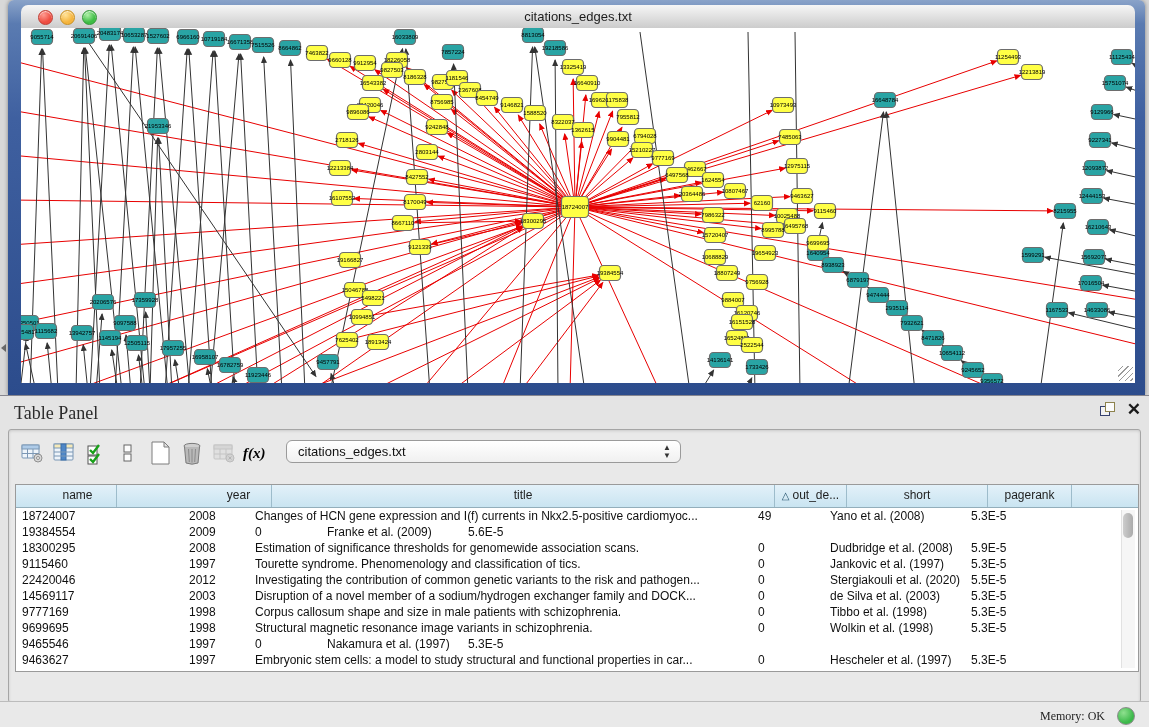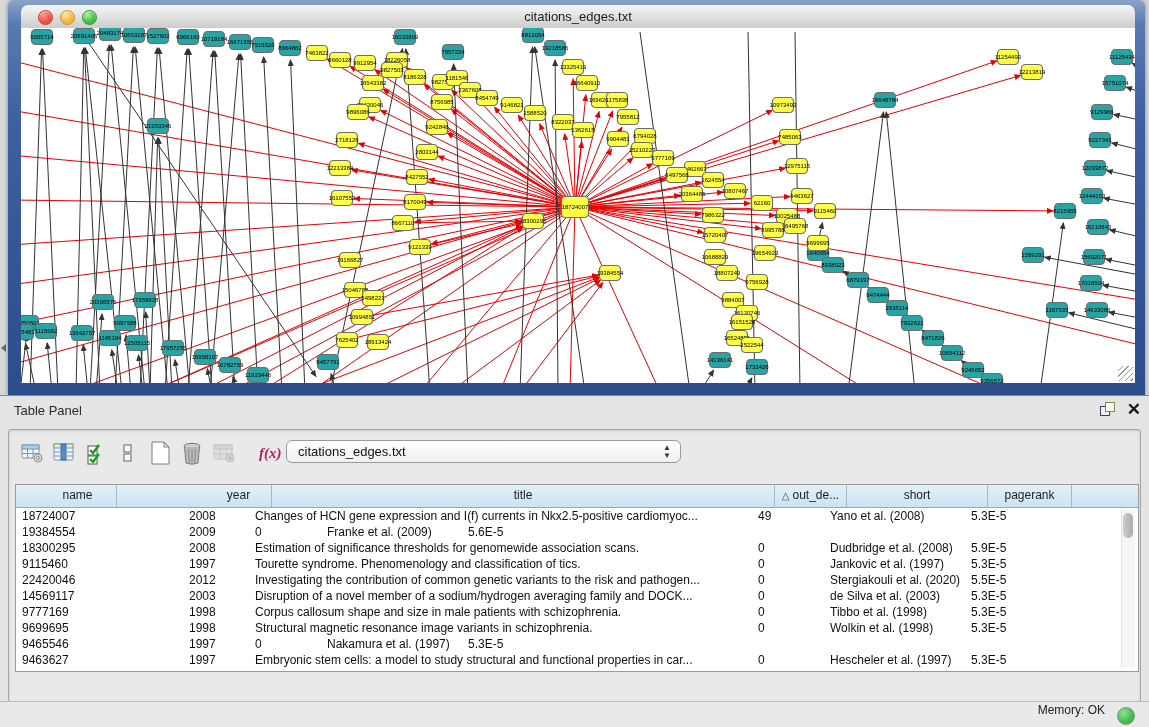--- a/index.html
+++ b/index.html
@@ -20,33 +20,33 @@
   .light.yellow{background:radial-gradient(circle at 35% 30%,#ffe39a,#f5b43c 60%);border:1px solid #c98f1e;}
   .light.green{background:radial-gradient(circle at 35% 30%,#b0f0a8,#3dbd44 60%);border:1px solid #2e9433;}
   .graph-canvas{position:absolute;left:13px;top:28px;width:1114px;height:355px;background:#ffffff;}
   .resize-grip{position:absolute;right:2px;bottom:2px;width:15px;height:15px;
     background:repeating-linear-gradient(135deg,transparent 0 3px,#9a9a9a 3px 4px);}
   .edge-tab-arrow{position:absolute;left:1px;top:344px;width:0;height:0;
     border-top:4px solid transparent;border-bottom:4px solid transparent;border-right:5px solid #6b6b6b;}
 
   
   .table-panel{position:absolute;left:0;top:395px;width:1149px;height:332px;background:#e4e4e4;border-top:1px solid #86868f;}
-  .tp-title{position:absolute;left:14px;top:7px;font-size:13px;color:#2b2b2b;}
+  .tp-title{position:absolute;left:14px;top:7px;font-size:18px;color:#2b2b2b;font-family:Liberation Serif, serif;}
   .tp-float{position:absolute;right:34px;top:5px;width:16px;height:16px;cursor:pointer;}
   .tp-float .sq1{position:absolute;left:1px;top:5px;width:8px;height:8px;border:1.5px solid #35416e;background:#f2f2f2;}
   .tp-float .sq2{position:absolute;left:6px;top:1px;width:8px;height:8px;border:1.5px solid #8d824c;background:#fbfbfb;}
   .tp-close{position:absolute;right:8px;top:3px;font-size:17px;font-weight:bold;color:#1a1a1a;cursor:pointer;}
 
   .sunken{position:absolute;left:8px;top:33px;width:1131px;height:272px;background:#e9e9e9;
     border:1px solid #a5a5a5;border-radius:3px;box-shadow:inset 0 1px 3px rgba(0,0,0,.14), 0 1px 0 #fff;}
 
   .toolbar{position:absolute;left:10px;top:8px;height:30px;display:flex;align-items:center;}
   .tb-icon{width:26px;height:26px;margin-right:6px;display:flex;align-items:center;justify-content:center;cursor:pointer;}
   .tb-icon svg{display:block;}
-  .fx{font-family:"Liberation Serif",serif;font-style:italic;font-weight:bold;font-size:15px;color:#be185d;margin-left:16px;margin-right:4px;cursor:pointer;}
+  .fx{font-family:"Liberation Serif",serif;font-style:italic;font-weight:bold;font-size:15px;color:#000000;margin-left:0;margin-right:4px;cursor:pointer;}
   .combo{position:absolute;left:277px;top:10px;width:395px;height:23px;background:linear-gradient(#ffffff,#f0f0f0);
     border:1px solid #9a9a9a;border-radius:6px;font-size:13px;color:#111;line-height:22px;padding-left:11px;box-sizing:border-box;cursor:pointer;}
   .combo .stepper{position:absolute;right:9px;top:3px;font-size:8px;color:#333;line-height:8px;text-align:center;}
 
   .dtable{position:absolute;left:6px;top:54px;width:1122px;height:186px;background:#fff;border:1px solid #9a9a9a;overflow:hidden;}
   .thead{display:flex;height:22px;background:linear-gradient(#e3f1f9,#c9e4f1);border-bottom:1px solid #93aebb;padding-left:23px;}
   .th{box-sizing:border-box;border-right:1px solid #9dbccb;font-size:12px;color:#1e1e1e;text-align:center;line-height:21px;
       overflow:hidden;white-space:nowrap;cursor:pointer;}
   .sort-tri{color:#27546e;font-size:10px;margin-right:3px;}
   .trow{display:flex;height:16px;font-size:12px;color:#101010;cursor:default;}
@@ -54,21 +54,21 @@
   .c0{width:78px;} .c1{width:89px;margin-top:29px;} .c2{width:66px;} .c3{width:503px;} .c4{width:72px;} .c5{width:141px;} .c6{width:84px;} .c7{flex:1;border-right:none;}
   .vscroll{position:absolute;right:3px;top:25px;bottom:3px;width:13px;background:#f6f6f6;border-left:1px solid #e2e2e2;}
   .vthumb{position:absolute;left:1px;top:3px;width:10px;height:25px;border-radius:6px;background:linear-gradient(90deg,#cdcdcd,#ababab);cursor:pointer;}
 
   .tabs{position:absolute;left:428px;top:279px;height:21px;display:flex;border:1px solid #979797;border-radius:4px;overflow:hidden;background:#fdfdfd;box-shadow:0 1px 0 rgba(255,255,255,.8);}
   .tab{font-size:13px;line-height:21px;padding:0 15px;color:#141414;cursor:pointer;border-right:1px solid #b5b5b5;}
   .tab:last-child{border-right:none;}
   .tab.active{background:linear-gradient(#8b8b8b,#707070);color:#f2f2f2;border-right:1px solid #6a6a6a;}
 
   .statusbar{position:absolute;left:0;top:305px;width:1149px;height:27px;border-top:1px solid #bcbcbc;background:#e9e9e9;}
-  .mem-label{position:absolute;right:44px;top:1px;font-size:12px;color:#222;}
+  .mem-label{position:absolute;right:44px;top:7px;font-size:12px;color:#222;font-family:Liberation Serif, serif;}
   .mem-dot{position:absolute;right:14px;top:5px;width:16px;height:16px;border-radius:50%;
     background:radial-gradient(circle at 35% 30%,#8fe08f,#3cb94a 65%);border:1px solid #8a8a8a;}
 </style>
 </head>
 <body>
 
 <div id="screen">
 
   <div class="edge-tab-arrow"></div>
 
@@ -895,21 +895,21 @@
               <div class="td c2">2012</div>
               <div class="td c3">Investigating the contribution of common genetic variants to the risk and pathogen...</div>
               <div class="td c4">0</div>
               <div class="td c5">Stergiakouli et al. (2020)</div>
               <div class="td c6">5.5E-5</div>
             </div>
             <div class="trow">
               <div class="td c0">14569117</div>
               <div class="td c1">2</div>
               <div class="td c2">2003</div>
-              <div class="td c3">Disruption of a novel member of a sodium/hydrogen averaging family and DOCK...</div>
+              <div class="td c3">Disruption of a novel member of a sodium/hydrogen exchanger family and DOCK...</div>
               <div class="td c4">0</div>
               <div class="td c5">de Silva et al. (2003)</div>
               <div class="td c6">5.3E-5</div>
             </div>
             <div class="trow">
               <div class="td c0">9777169</div>
               <div class="td c1">1</div>
               <div class="td c2">1998</div>
               <div class="td c3">Corpus callosum shape and size in male patients with schizophrenia.</div>
               <div class="td c4">0</div>

